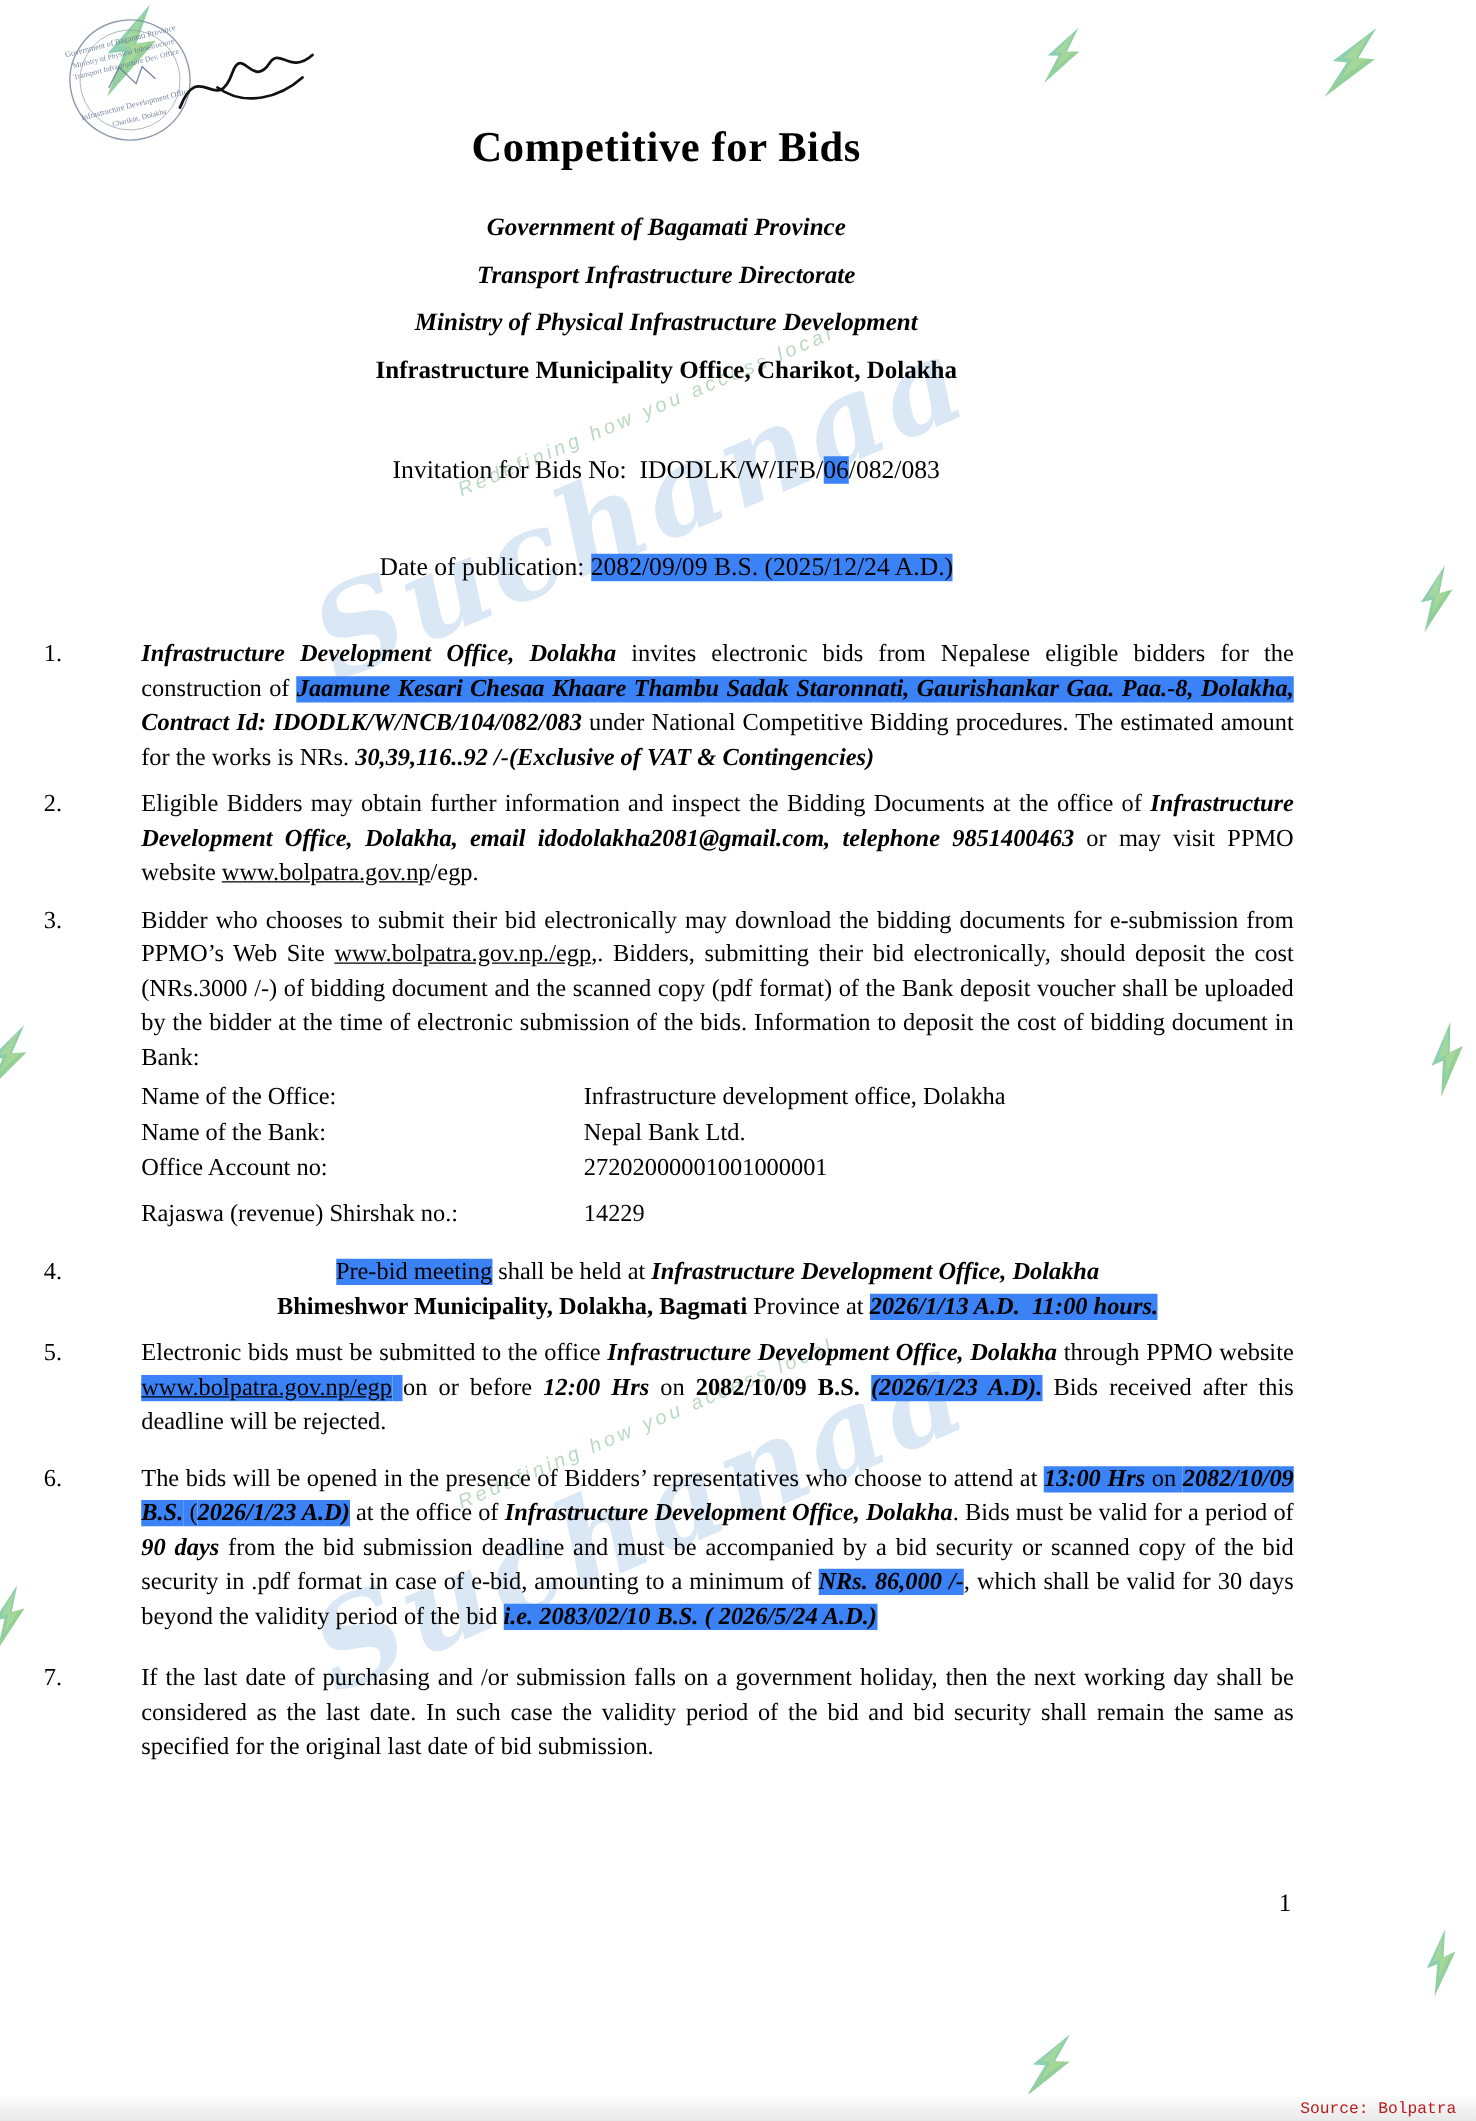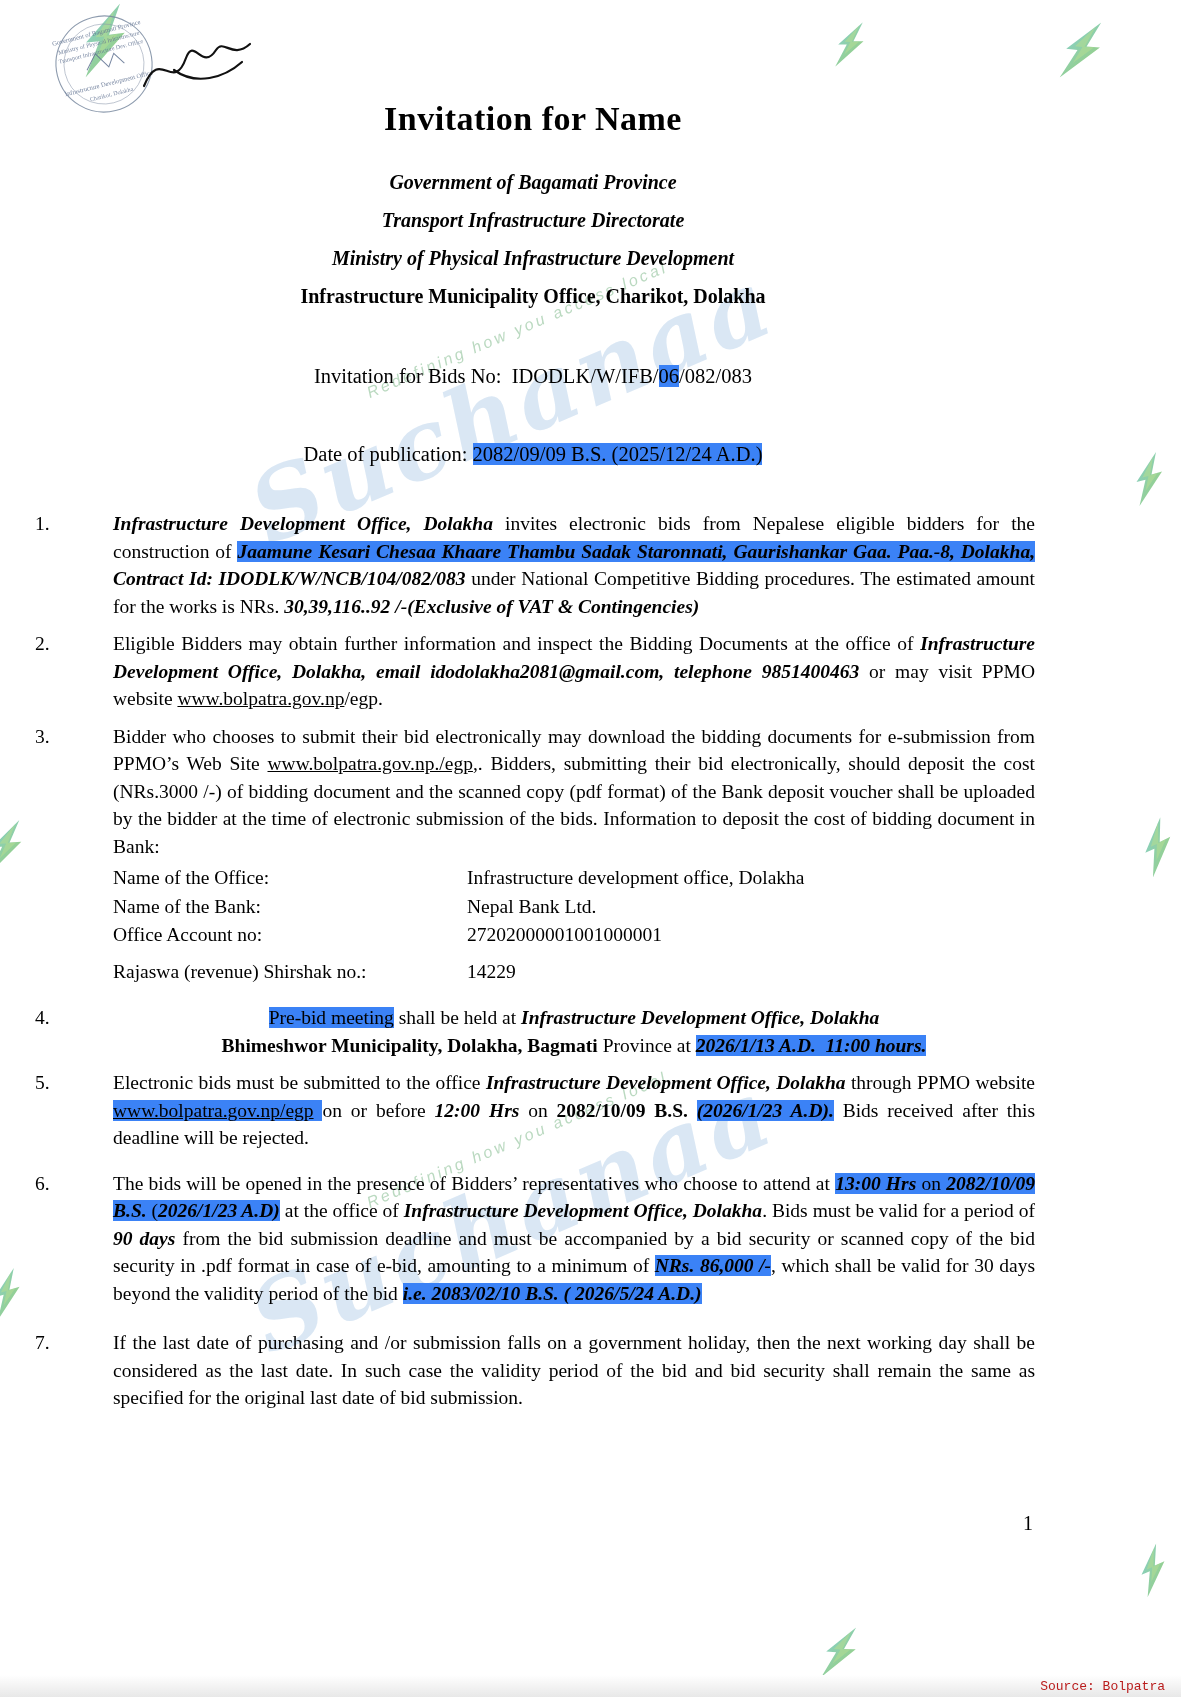--- a/index.html
+++ b/index.html
@@ -206,21 +206,21 @@
         <path d="M60 60 l12 -14 l10 16 l8 -12 l8 12" stroke="#5f7190" fill="none" stroke-width="1"></path>
         <text x="78" y="80" font-size="6.5" fill="#5f7190" text-anchor="middle">Infrastructure Development Office</text>
         <text x="78" y="91" font-size="6" fill="#5f7190" text-anchor="middle">Charikot, Dolakha</text>
       </g>
       <path d="M118 80 C 134 40, 147 88, 160 52 C 168 30, 176 66, 190 44 C 198 32, 206 54, 224 38 M148 64 C 170 80, 198 72, 216 56" stroke="#111" stroke-width="2.2" fill="none" stroke-linecap="round"></path>
     </svg>
   </div>
 
   <div class="content">
 
-    <h1 class="doc-title">Invitation for Name</h1>
+    <h1 class="doc-title">Competitive for Bids</h1>
 
     <div class="org-block">
       <p class="bi">Government of Bagamati Province</p>
       <p class="bi">Transport Infrastructure Directorate</p>
       <p class="bi">Ministry of Physical Infrastructure Development</p>
       <p class="b">Infrastructure Municipality Office, Charikot, Dolakha</p>
     </div>
 
     <p class="center-line inv-line"><span>Invitation for Bids No:&nbsp; IDODLK/W/IFB/</span><span class="hl">06</span><span>/082/083</span></p>
     <p class="center-line date-line"><span>Date of publication: </span><span class="hl">2082/09/09 B.S. (2025/12/24 A.D.)</span></p>

